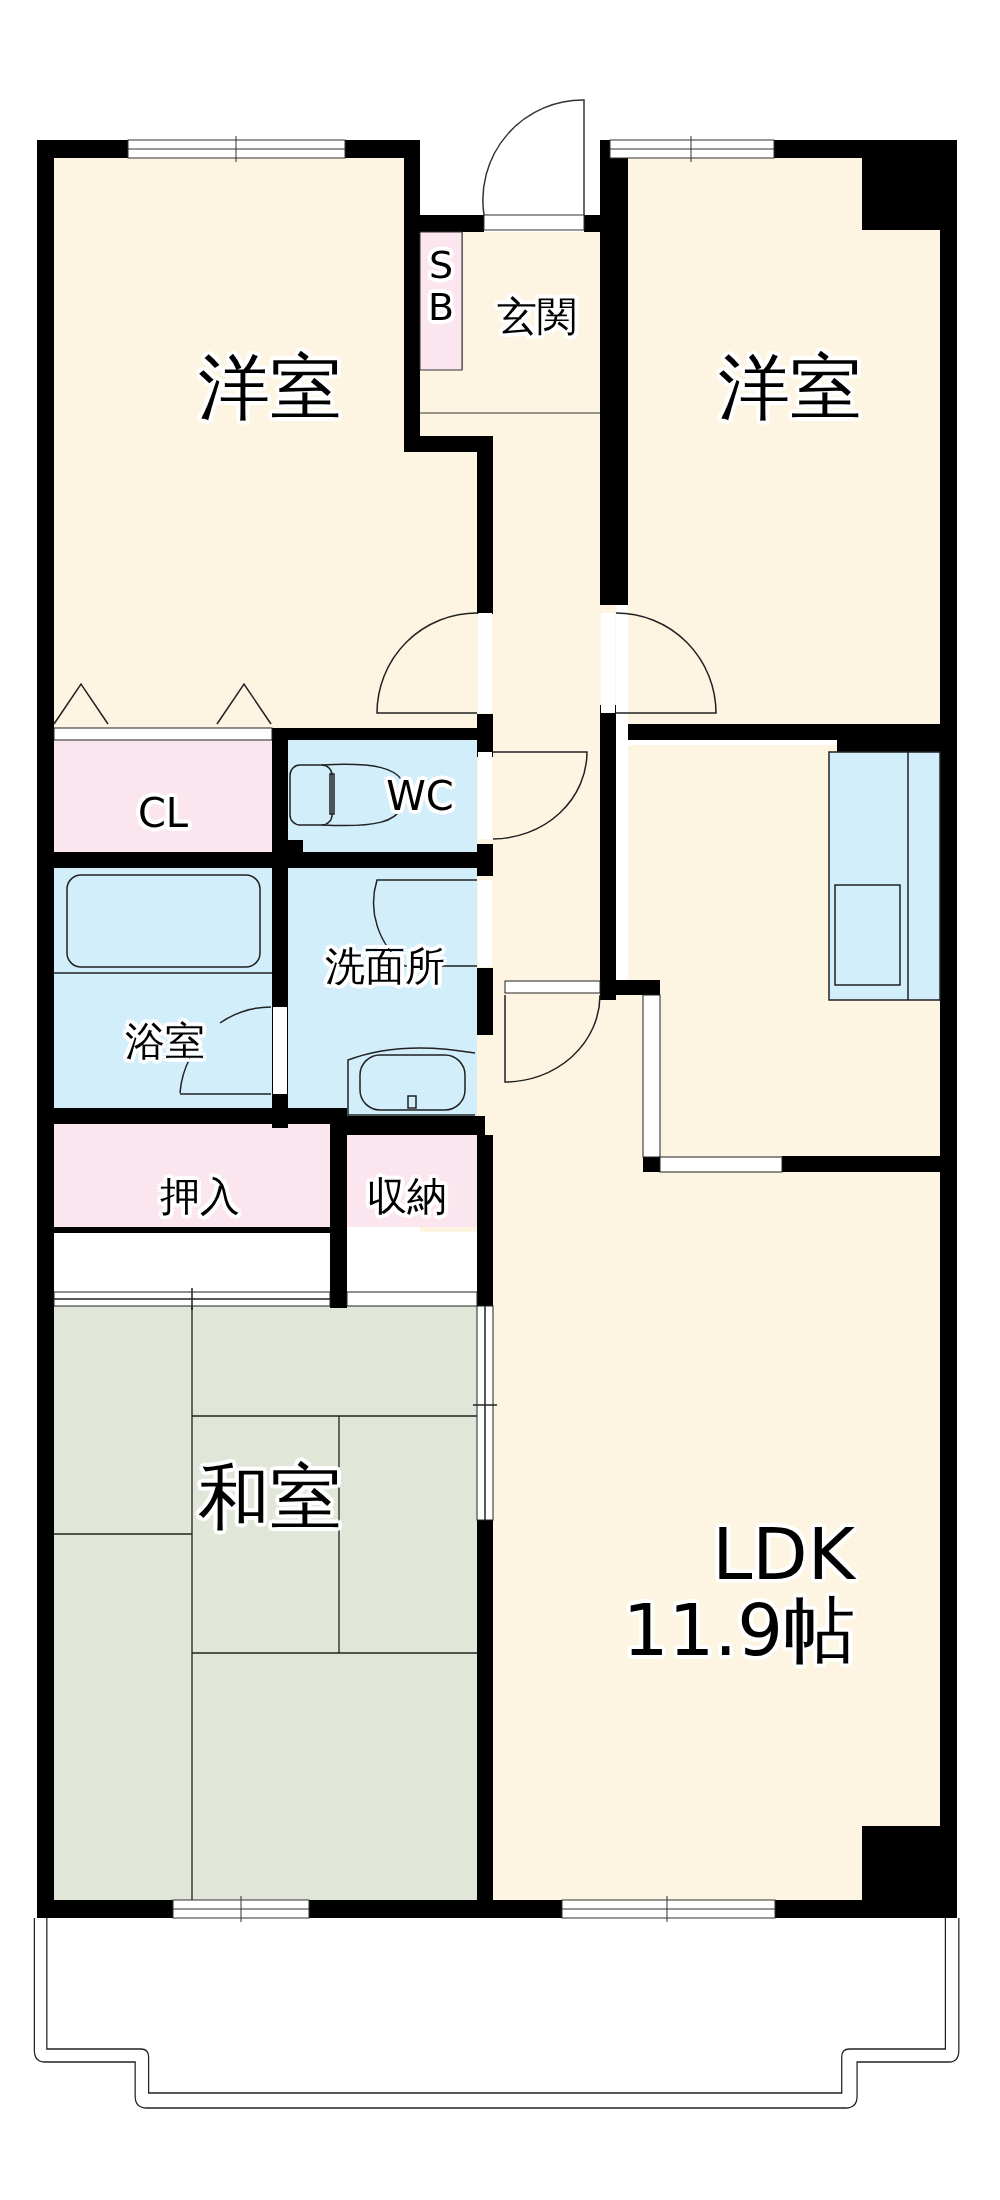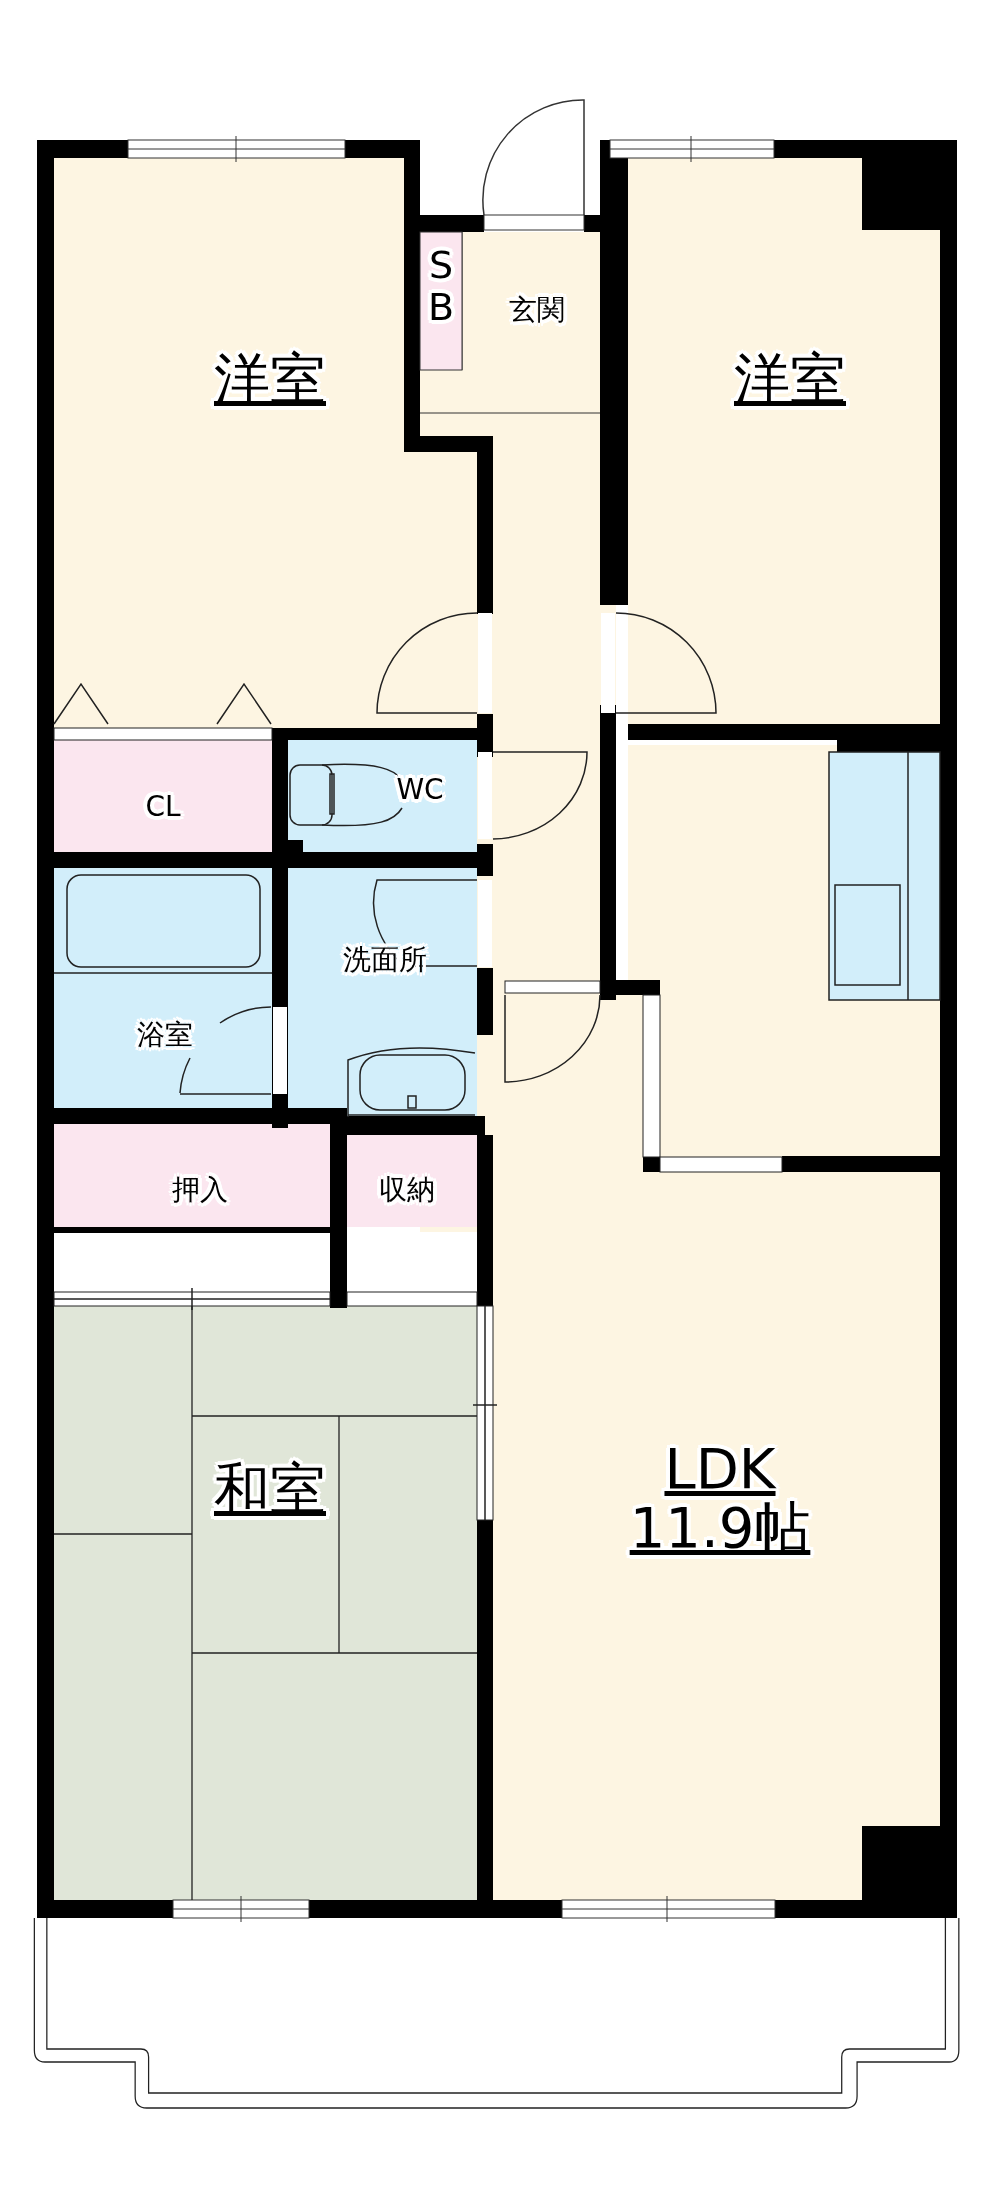--- a/index.html
+++ b/index.html
@@ -7,22 +7,22 @@
   #plan { position: absolute; left: 0; top: 0; width: 1000px; height: 2200px; }
   .label {
     position: absolute; text-align: center; color: #000; line-height: 1.05;
     paint-order: stroke fill;
     -webkit-text-stroke: 0px;
     text-shadow:
       -3px -3px 0 #fff, 3px -3px 0 #fff, -3px 3px 0 #fff, 3px 3px 0 #fff,
       0 -4px 0 #fff, 0 4px 0 #fff, -4px 0 0 #fff, 4px 0 0 #fff;
     white-space: nowrap;
   }
-  .big { font-size: 56px; font-weight: normal; text-decoration: underline; }
-  .mid { font-size: 28px; }
+  .big { font-size: 72px; font-weight: normal; }
+  .mid { font-size: 40px; }
   .small { font-size: 38px; }
 </style>
 </head>
 <body>
 
 <svg id="plan" viewBox="0 0 1000 2200" xmlns="http://www.w3.org/2000/svg">
 
   <rect x="54" y="158" width="352" height="570" fill="#fdf5e2"></rect>
   <rect x="404" y="452" width="75" height="276" fill="#fdf5e2"></rect>
 
@@ -230,16 +230,16 @@
 <div class="label mid" style="left:370px; top:775px; width:100px;text-align:center;">WC</div>
 <div class="label mid" style="left:290px; top:945px; width:190px;">洗面所</div>
 <div class="label mid" style="left:100px; top:1020px; width:130px;">浴室</div>
 <div class="label mid" style="left:100px; top:1175px; width:200px;">押入</div>
 <div class="label mid" style="left:347px; top:1175px; width:120px;">収納</div>
 
 <div class="label big" style="left:150px; top:1460px; width:240px;text-align:center;">
   <div>和室</div>
 </div>
 
-<div class="label big" style="left:585px; top:1440px; width:270px;">
+<div class="label big" style="left:585px; top:1517px; width:270px;text-align:right;">
   <div>LDK</div>
   <div>11.9帖</div>
 </div>
 
 </body></html>

